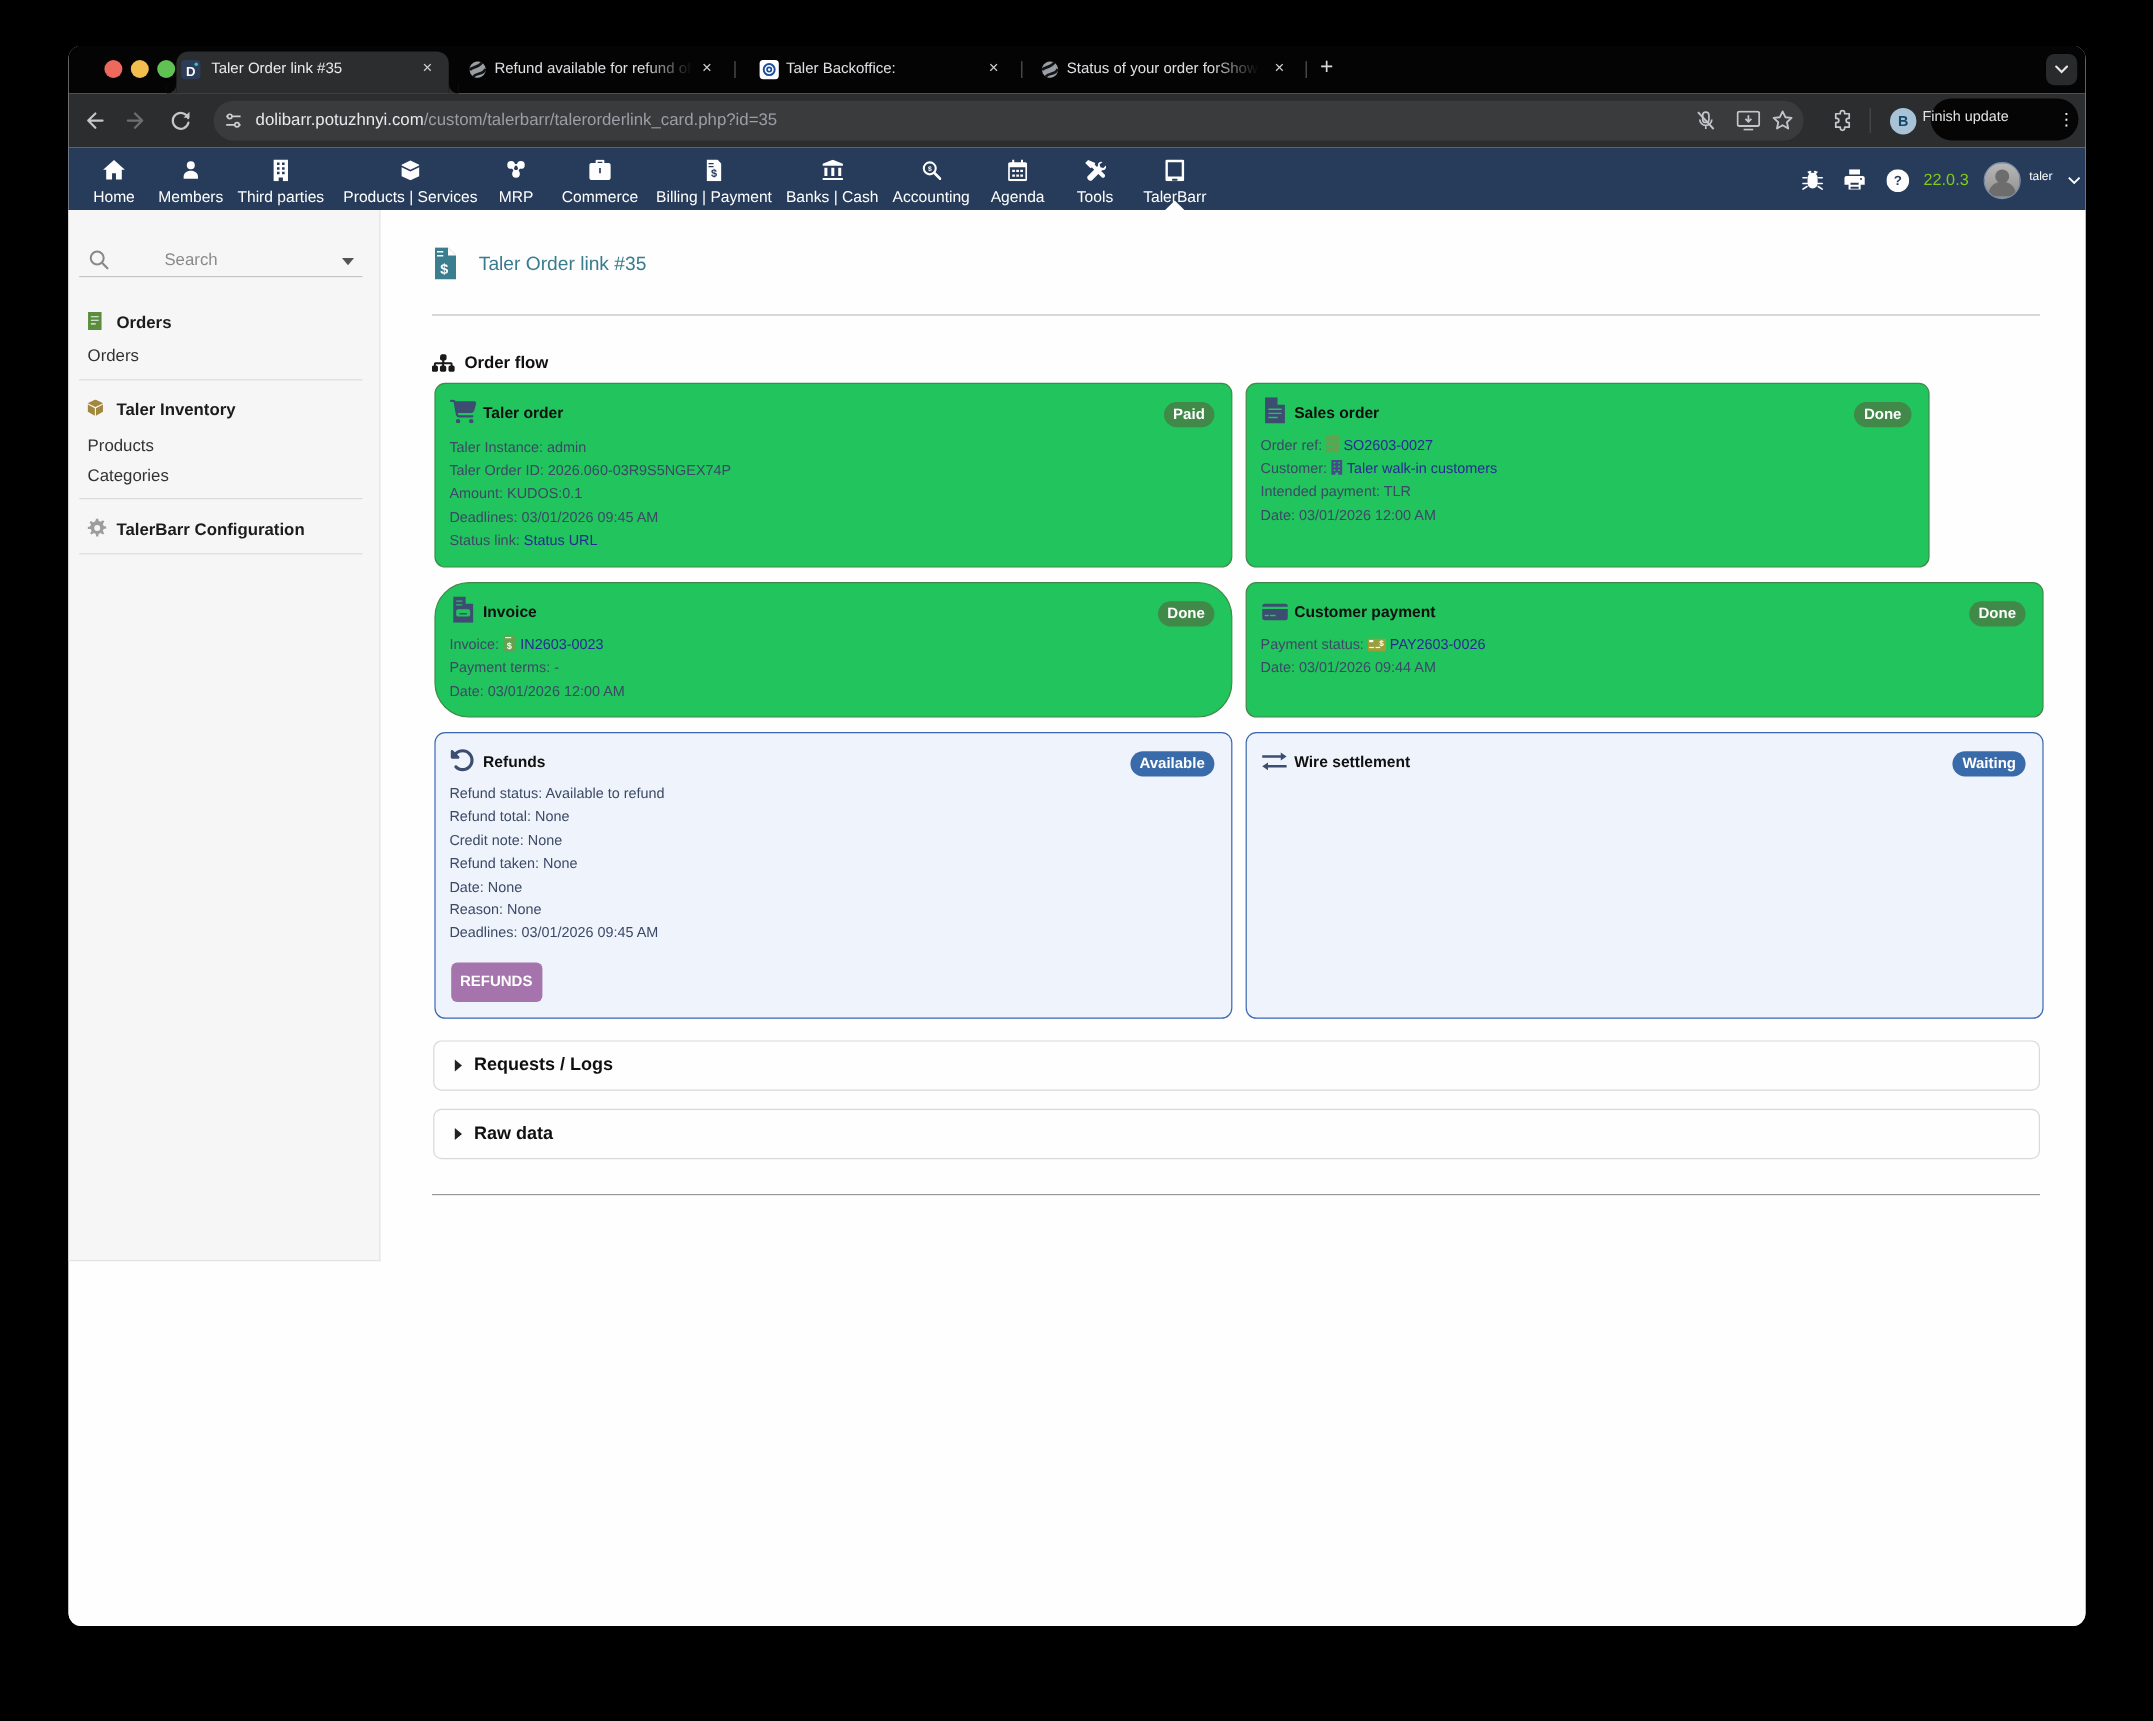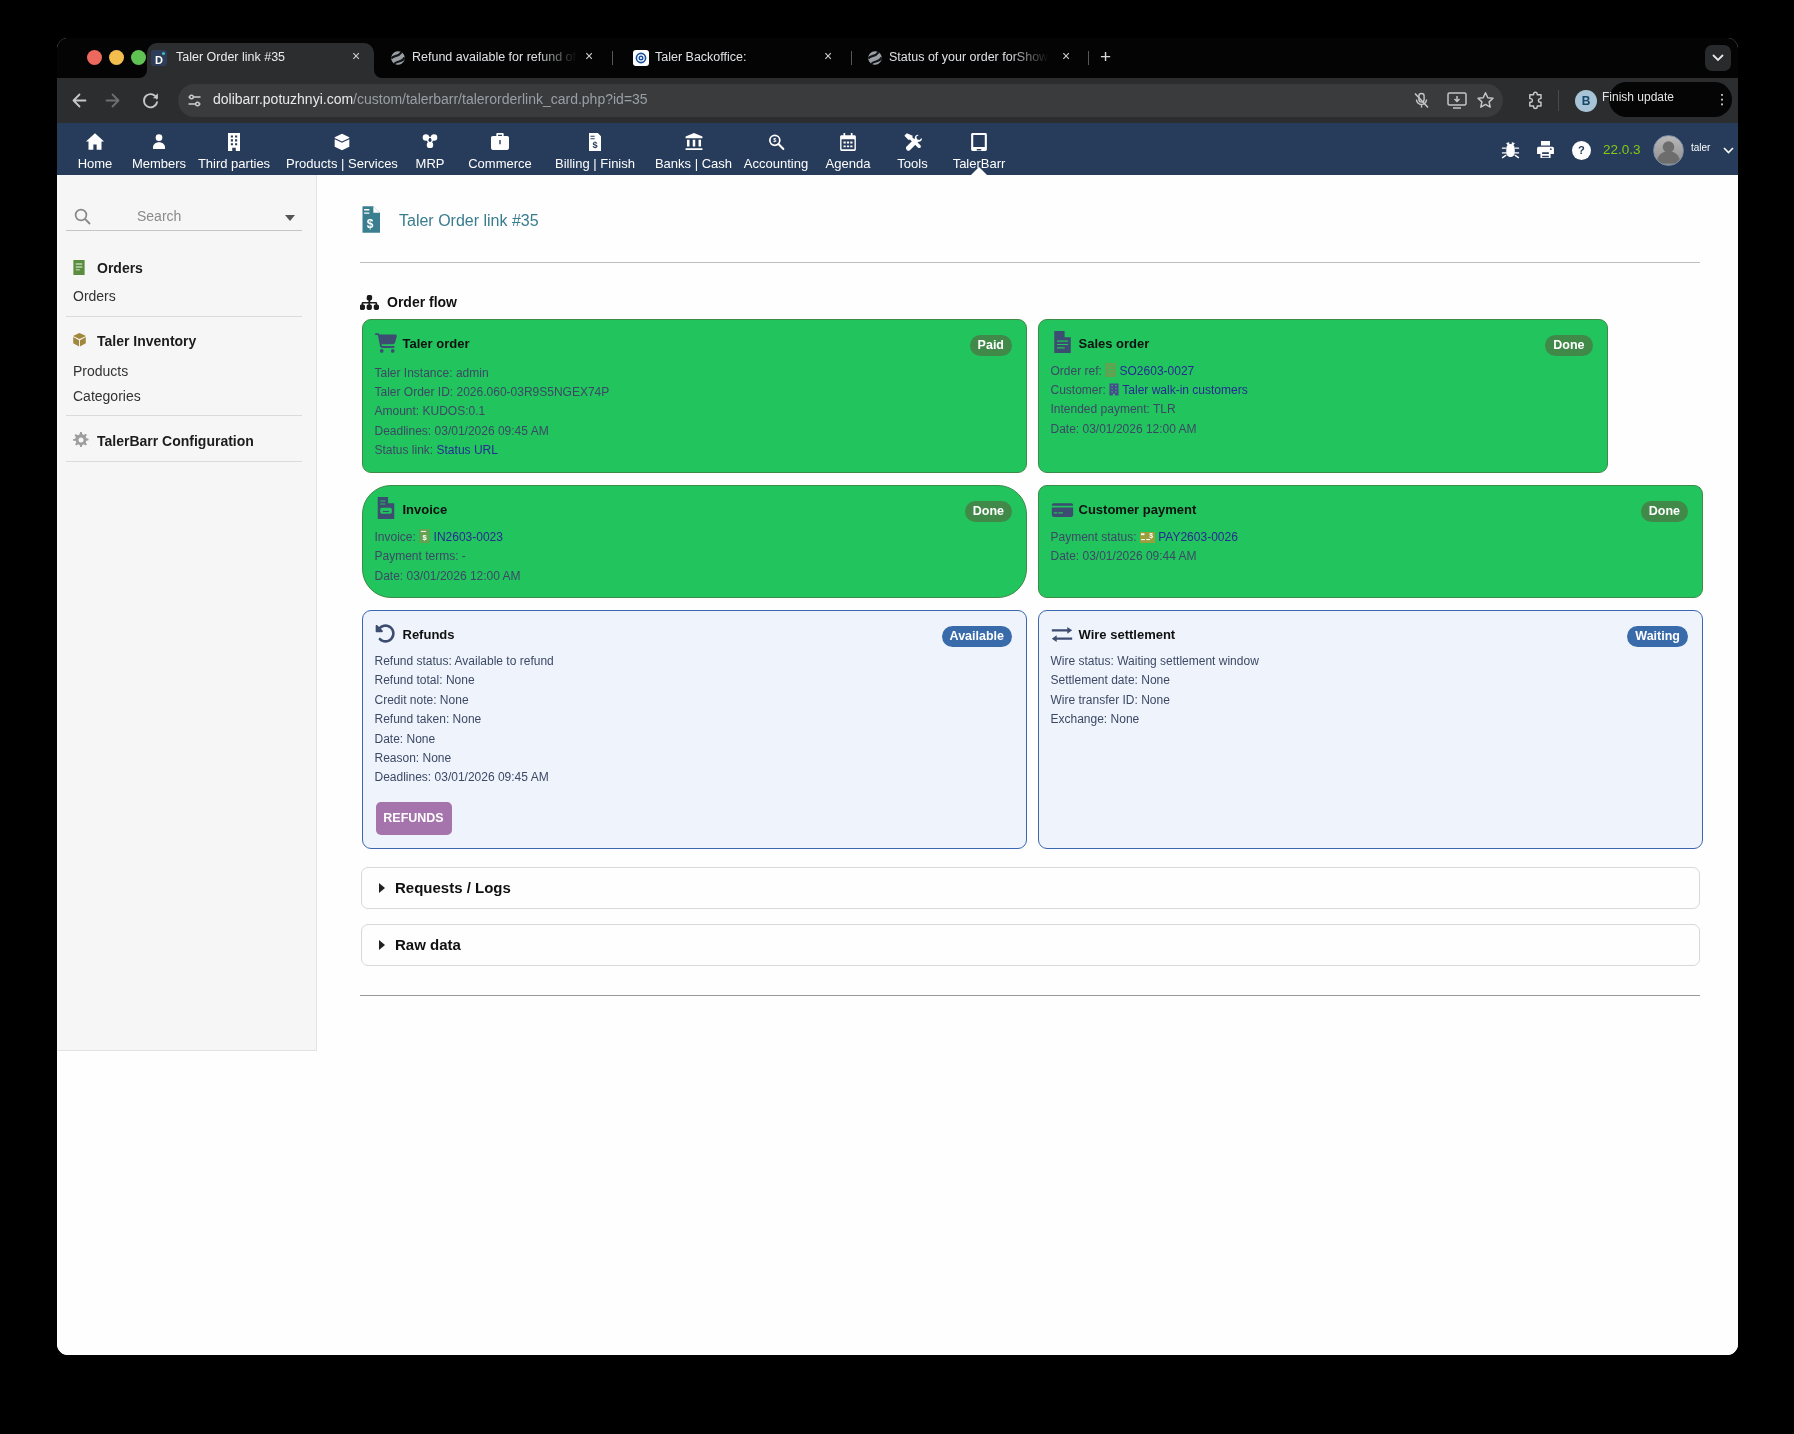--- a/index.html
+++ b/index.html
@@ -166,21 +166,21 @@
         <svg class="navico" width="18" height="17" viewBox="0 0 512 480">
           <path fill="#fff" d="M180 0h152c15 0 28 13 28 28v52h100c29 0 52 23 52 52v296c0 29-23 52-52 52H52c-29 0-52-23-52-52V132c0-29 23-52 52-52h100V28c0-15 13-28 28-28zm20 80h112V48H200zM236 200v120h40V200z"></path>
         </svg>
         <div class="navlbl">Commerce</div>
       </div>
   <div class="navitem" style="left:478px;width:120px;">
         <svg class="navico" width="15" height="18" viewBox="0 0 420 512">
           <path fill="#fff" d="M40 0h250l90 90v422H40zm40 80v30h120V80zm0 70v30h120v-30z"></path>
           <text x="210" y="420" font-size="260" font-weight="bold" fill="#283c5b" text-anchor="middle" font-family="Liberation Sans">$</text>
         </svg>
-        <div class="navlbl">Billing | Finish</div>
+        <div class="navlbl">Billing | Payment</div>
       </div>
   <div class="navitem" style="left:576px;width:121px;">
         <svg class="navico" width="18" height="17" viewBox="0 0 512 480">
           <path fill="#fff" d="M256 0L16 96v48h480V96zM56 192h72v192H56zm164 0h72v192h-72zm164 0h72v192h-72zM16 432h480v48H16z"></path>
         </svg>
         <div class="navlbl">Banks | Cash</div>
       </div>
   <div class="navitem" style="left:659px;width:120px;">
         <svg class="navico" width="17" height="17" viewBox="0 0 512 512">
           <circle cx="220" cy="220" r="150" fill="none" stroke="#fff" stroke-width="52"></circle>
@@ -326,21 +326,20 @@
     <div class="badge bblue">Available</div>
     <div class="cbody" style="top:41px;">Refund status: Available to refund<br>Refund total: None<br>Credit note: None<br>Refund taken: None<br>Date: None<br>Reason: None<br>Deadlines: 03/01/2026 09:45 AM</div>
     <div class="abs" style="left:13px;top:191px;width:76px;height:33px;border-radius:5px;background:#a675ad;color:#fff;font-weight:bold;font-size:12.5px;text-align:center;line-height:33px;">REFUNDS</div>
   </div>
   <div class="card cardb" style="left:980.5px;top:435px;width:665.5px;height:239px;box-sizing:border-box;">
     <svg class="cico" style="left:12px;top:15px;" width="22" height="17" viewBox="0 0 576 448">
           <path fill="#3e4d72" d="M20 88h408V28l128 87-128 87v-58H20zM556 360H148v60L20 333l128-87v58h408z"></path>
         </svg>
     <div class="ctitle">Wire settlement</div>
     <div class="badge bblue">Waiting</div>
-    <div class="cbody" style="top:41px;">Wire status: Waiting settlement window<br>Settlement date: None<br>Wire transfer ID: None<br>Exchange: None</div>
   </div>
 
   <div class="collapsible" style="top:692px;">
         <div class="coltri"></div>
         <div class="coltxt">Requests / Logs</div>
       </div>
   <div class="collapsible" style="top:749px;">
         <div class="coltri"></div>
         <div class="coltxt">Raw data</div>
       </div>

